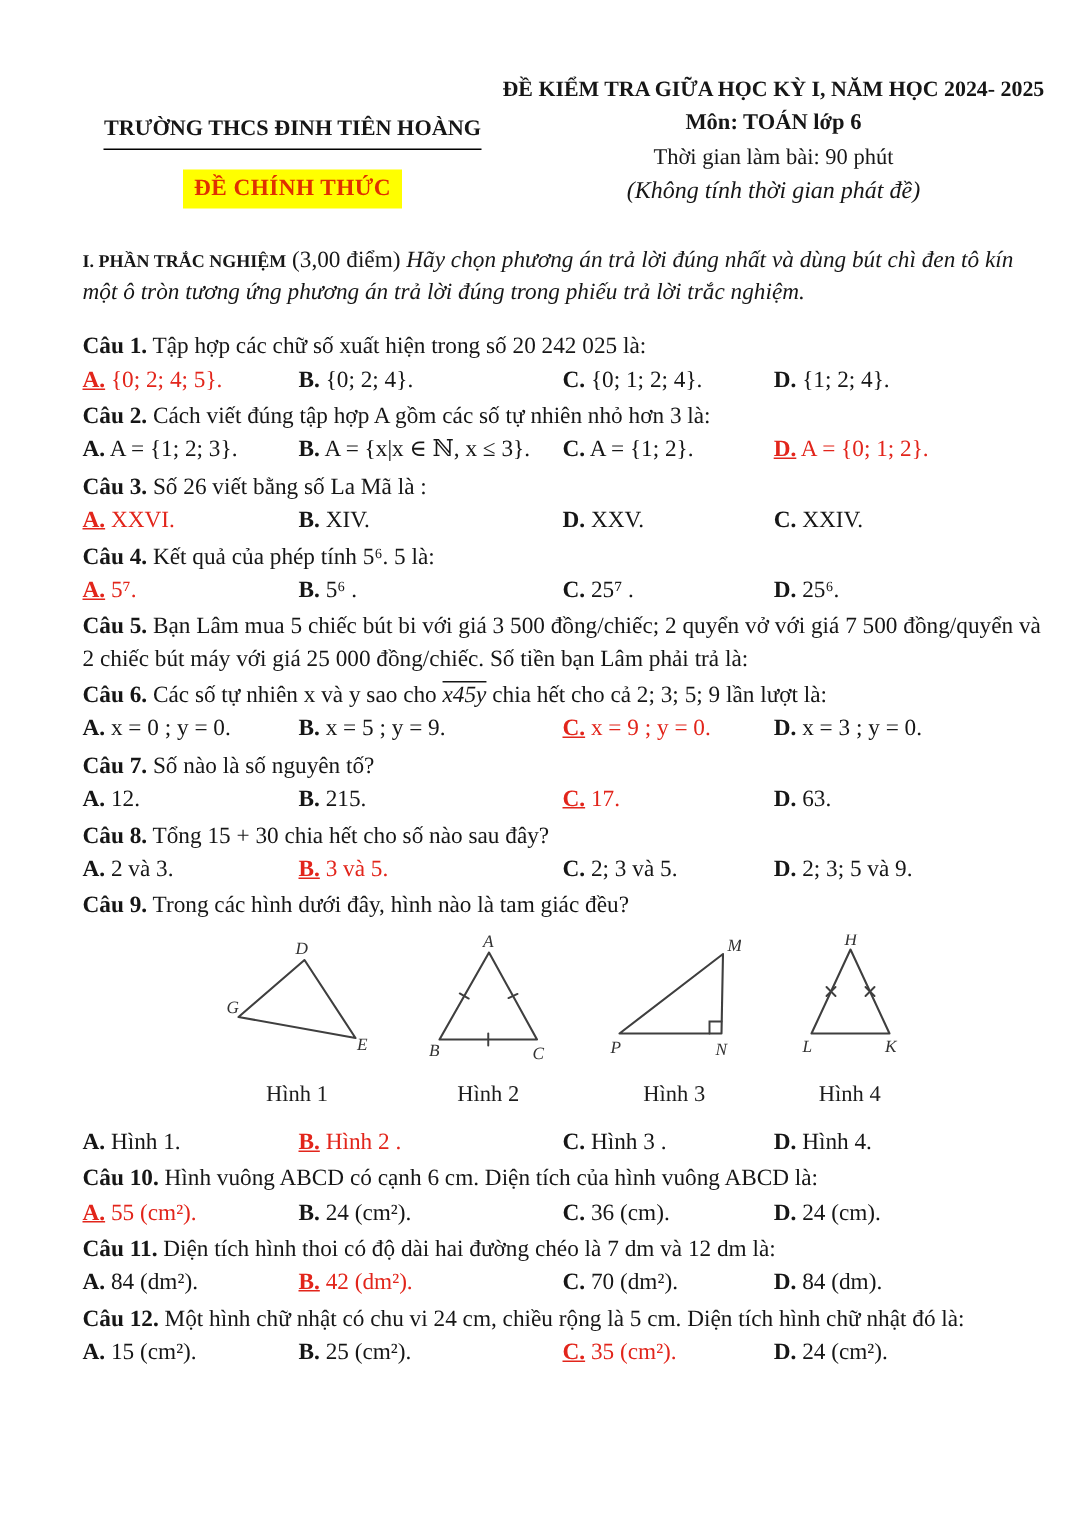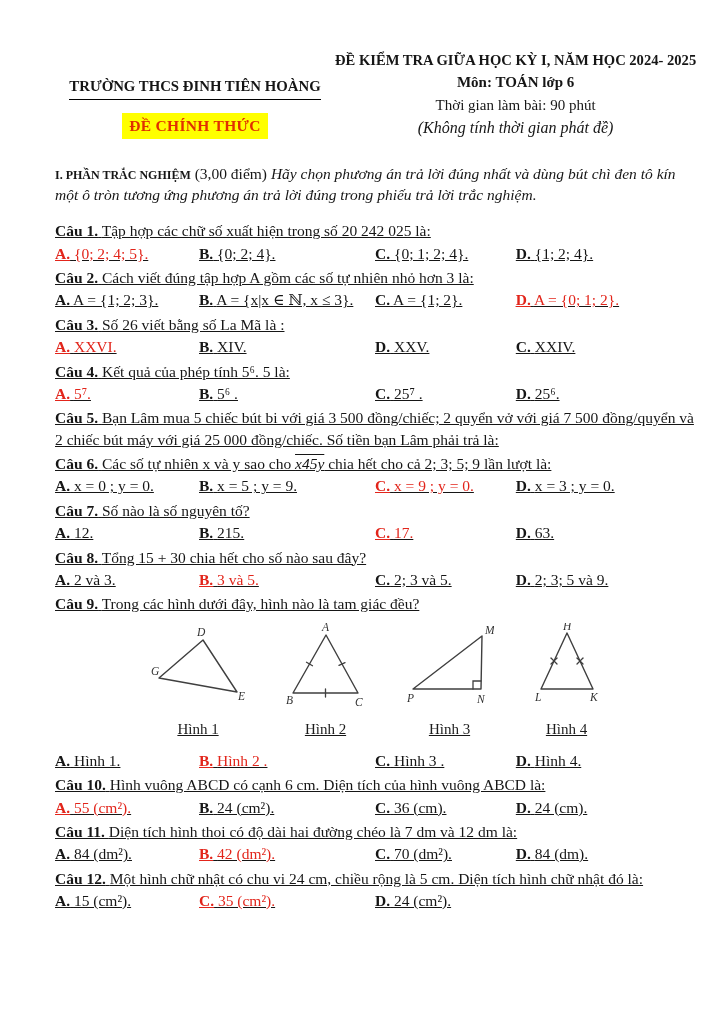--- a/index.html
+++ b/index.html
@@ -34,21 +34,21 @@
   .exam-subject{font-weight:bold;font-size:15px;margin-top:2px;}
   .exam-duration{font-size:15px;margin-top:2px;}
   .exam-note{font-style:italic;font-size:16px;margin-top:1px;}
 
   
   .section-intro{margin:24px 0 15px 0;}
   .section-intro b{font-size:12px;}
   .section-intro i{font-size:15.5px;}
 
   
-  .question{margin-bottom:3px;text-decoration:underline;}
+  .question{margin-bottom:3px;}
   .stem{margin:0;}
   .qlabel{font-weight:bold;}
   .qover{font-style:italic;text-decoration:overline;}
   .answers{
     display:grid;grid-template-columns:22.5% 27.5% 22% 28%;
     margin:1px 0 3px 0;
   }
   .ans{white-space:nowrap;}
   .letter{font-weight:bold;}
   .ans.correct .letter{color:var(--ans-red);text-decoration:underline;}
@@ -235,19 +235,20 @@
       <span class="ans correct"><b class="letter">B.</b> <span class="atext">42 (dm²).</span></span>
       <span class="ans"><b class="letter">C.</b> <span class="atext">70 (dm²).</span></span>
       <span class="ans"><b class="letter">D.</b> <span class="atext">84 (dm).</span></span>
     </div>
   </div>
 
   <div class="question">
     <p class="stem"><b class="qlabel">Câu 12.</b> <span class="qpre">Một hình chữ nhật có chu vi 24 cm, chiều rộng là 5 cm. Diện tích hình chữ nhật đó là:</span><span class="qover"></span><span class="qpost"></span></p>
     <div class="answers">
       <span class="ans"><b class="letter">A.</b> <span class="atext">15 (cm²).</span></span>
+      <span class="ans"><b class="letter">B.</b> <span class="atext">25 (cm²).</span></span>
       <span class="ans correct"><b class="letter">C.</b> <span class="atext">35 (cm²).</span></span>
       <span class="ans"><b class="letter">D.</b> <span class="atext">24 (cm²).</span></span>
     </div>
   </div>
 </div>
 
 </div>
 
 </body></html>

